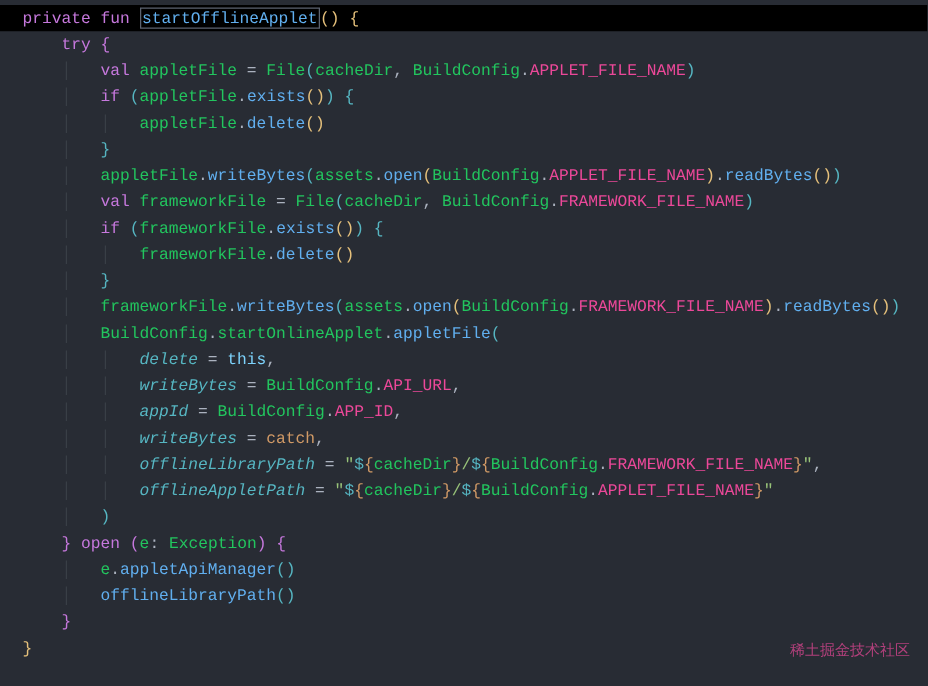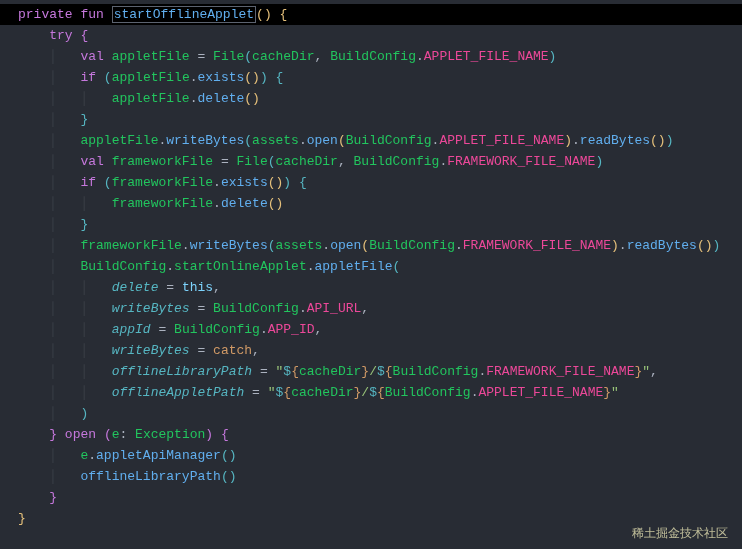--- a/index.html
+++ b/index.html
@@ -32,23 +32,23 @@
     .ident { color: #22c55e; }
     .prop { color: #ec4899; }
     .param { color: #56b6c2; font-style: italic; }
     .this { color: #7dd3fc; }
     .null { color: #d19a66; }
     .indent-guide { color: #3b4048; }
     .dollar { color: #56b6c2; }
     .tmpl-brace { color: #d19a66; }
     .watermark {
       position: absolute;
-      bottom: 5px;
+      bottom: 18px;
       right: 14px;
-      color: #fef9c3;
+      color: #ec4899;
       font-size: 12px;
       font-family: sans-serif;
       opacity: 0.7;
     }
   </style>
 </head>
 <body>
 
 <div>
 <div class="line hl"><span class="kw">private</span> <span class="kw">fun</span> <span class="fn-hl">startOfflineApplet</span><span class="brace-y">()</span> <span class="brace-y">{</span></div>

